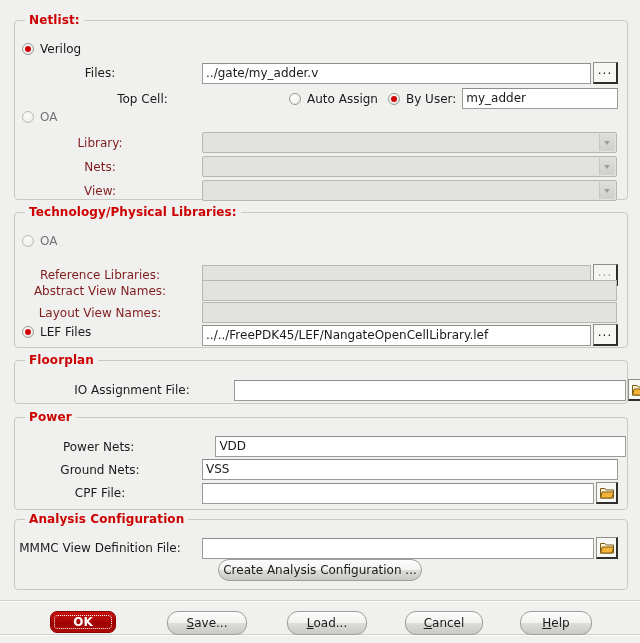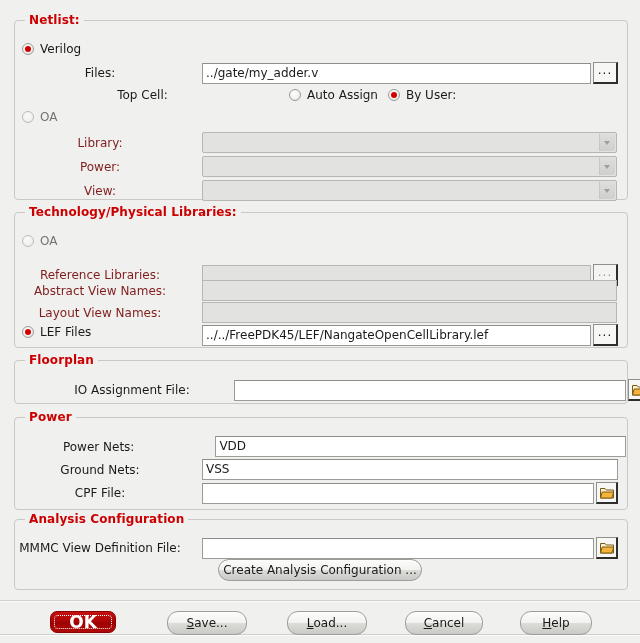--- a/index.html
+++ b/index.html
@@ -177,21 +177,21 @@
     box-sizing: border-box;
     position: absolute;
     border-radius: 7px;
     background: linear-gradient(to bottom, #c51111 0%, #a90505 50%, #9c0202 51%, #b00808 100%);
     border: 1px solid #8c0000;
     display: flex;
     align-items: center;
     justify-content: center;
     color: #ffffff;
     font-weight: bold;
-    font-size: 17px;
+    font-size: 12px;
   }
   .okbtn .focus {
     position: absolute;
     left: 3px; right: 3px; top: 3px; bottom: 3px;
     border: 1px dotted #ffffff;
     border-radius: 4px;
     pointer-events: none;
   }
 
   .hr {
@@ -217,37 +217,38 @@
   <span class="field" style="width:389px; margin-left:2px;">../gate/my_adder.v</span>
   <span class="dots-btn" style="margin-left:2px;">...</span>
 </div>
 
 <div class="row" style="left:0px; top:88px; width:626px;">
   <span class="lbl" style="width:285px;">Top Cell:</span>
   <span class="radio" style="margin-left:4px;"></span>
   <span class="radio-label">Auto Assign</span>
   <span class="radio on" style="margin-left:10px;"></span>
   <span class="radio-label">By User:</span>
+  <span class="field" style="width:156px; margin-left:6px;">my_adder</span>
 </div>
 
 <div class="row" style="left:22px; top:110px;">
   <span class="radio dis"></span>
   <span class="radio-label dis">OA</span>
 </div>
 
 <div class="row" style="left:0px; top:132px; width:626px;">
   <span class="lbl dis" style="width:200px;">Library:</span>
   <span class="field dis combo" style="width:415px; margin-left:2px;">
     <span></span>
     <span class="combo-arrow"></span>
   </span>
 </div>
 
 <div class="row" style="left:0px; top:156px; width:626px;">
-  <span class="lbl dis" style="width:200px;">Power:</span>
+  <span class="lbl dis" style="width:200px;">Nets:</span>
   <span class="field dis combo" style="width:415px; margin-left:2px;">
     <span></span>
     <span class="combo-arrow"></span>
   </span>
 </div>
 
 <div class="row" style="left:0px; top:180px; width:626px;">
   <span class="lbl dis" style="width:200px;">View:</span>
   <span class="field dis combo" style="width:415px; margin-left:2px;">
     <span></span>

